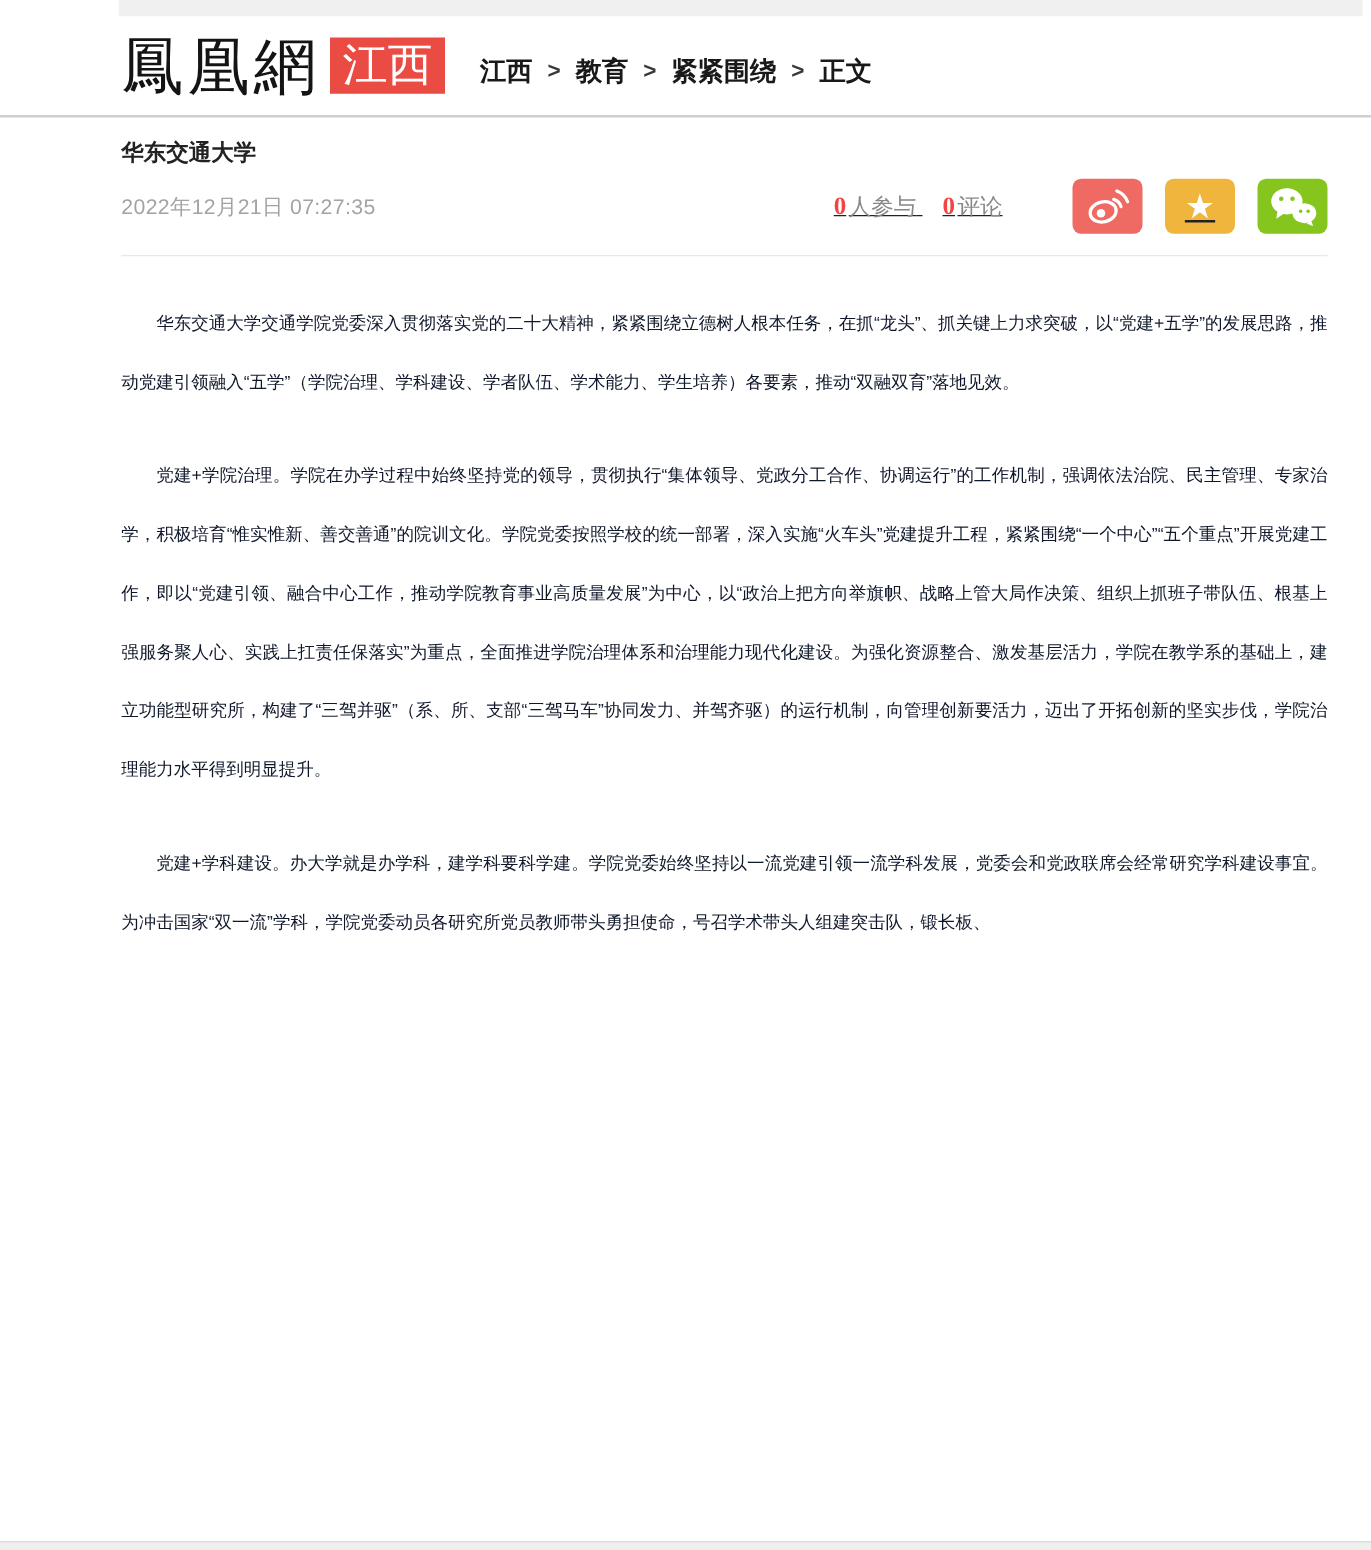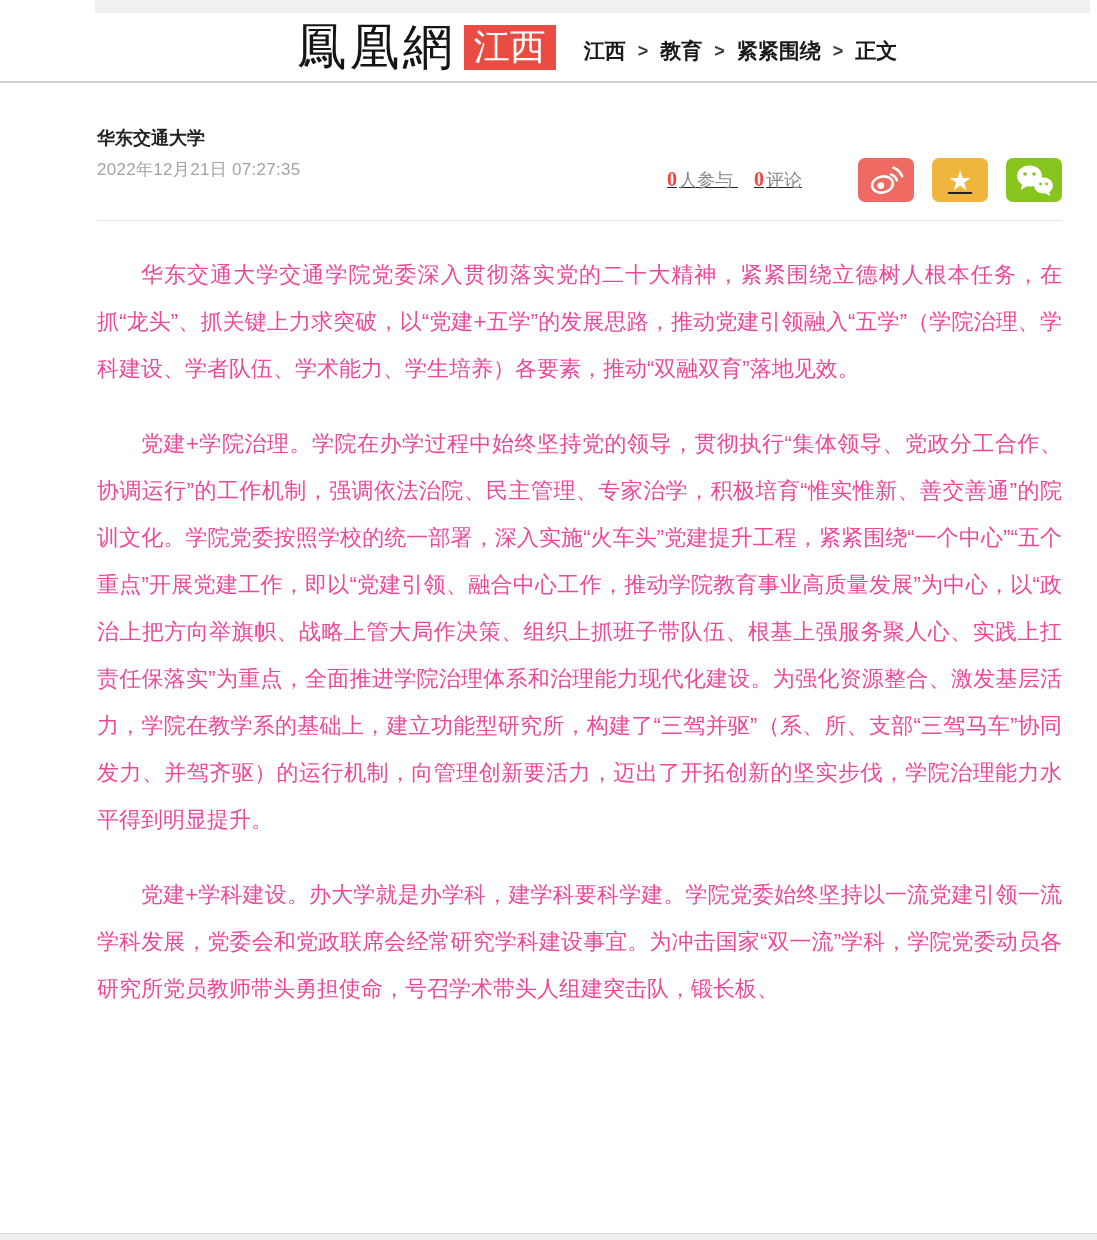--- a/index.html
+++ b/index.html
@@ -8,21 +8,21 @@
     width:1097px; height:1240px; position:relative;
     background:#ffffff; color:#222;
     font-family:"Liberation Sans","DejaVu Sans",sans-serif;
     overflow:hidden;
   }
 
   
   .top-strip { position:absolute; top:0; left:95px; right:7px; height:13px; background:#f0f0f0; }
 
   
-  header { padding:13px 0 0 97px; height:81px; display:flex; align-items:center;justify-content:center; }
+  header { padding:13px 0 0 97px; height:92px; display:flex; align-items:center; }
   .logo {
     font-family:"Liberation Serif","DejaVu Serif",serif;
     font-size:50px; line-height:1; color:#141414; letter-spacing:3px;
     text-decoration:none; cursor:pointer;
   }
   .badge {
     display:inline-block; background:#ea4c43; color:#fff;
     font-family:"Liberation Serif","DejaVu Serif",serif;
     font-size:36px; line-height:45px; height:45px; padding:0 10px;
     margin-left:8px; cursor:pointer;
@@ -32,23 +32,23 @@
   .breadcrumb a { color:#191919; text-decoration:none; cursor:pointer; }
   .breadcrumb .sep { color:#3a3a3a; font-size:18px; font-weight:700; }
   .header-divider { height:2px; background:#cfcfcf; }
 
   
   main { margin:0 35px 0 97px; width:965px; }
   h1.article-title {
     margin:54px 0 0; font-size:34px; line-height:1.25; font-weight:700;
     color:#1a1a1a; letter-spacing:0.5px;
   }
-  .source { margin-top:43px; font-size:18px; font-weight:700; color:#222; }
+  .source { margin-top:16px; font-size:18px; font-weight:700; color:#222; }
 
-  .meta-row { margin-top:8px; display:flex; align-items:flex-start; height:46px; }
+  .meta-row { margin-top:8px; display:flex; align-items:center; height:46px; }
   .date { font-size:17px; color:#a3a3a3; letter-spacing:0.3px; }
   .meta-right { margin-left:auto; display:flex; align-items:center;text-decoration:underline; }
   .counts { font-size:18px; color:#888; margin-right:38px; cursor:pointer; }
   .counts em {
     font-style:normal; font-weight:700; color:#f54343;
     font-family:"Liberation Serif","DejaVu Serif",serif; font-size:20px; margin-right:2px;
   }
   .counts .grp2 { margin-left:16px; }
   .share-btn {
     width:56px; height:44px; border-radius:7px; border:none;
@@ -59,22 +59,22 @@
   .btn-weibo  { background:#ee6a62; }
   .btn-star   { background:#efb53d; }
   .btn-wechat { background:#85c51e; }
   .star-glyph { color:#fff; font-size:27px; line-height:1; font-family:"DejaVu Sans",sans-serif; }
 
   .meta-divider { margin-top:16px; border-top:1px solid #e8e8e8; }
 
   
   article { margin-top:30px; }
   article p {
-    margin:0 0 28px; font-size:22px; line-height:47px;
-    color:#ec4899; text-align:justify; text-indent:2em;
+    margin:0 0 28px; font-size:14px; line-height:47px;
+    color:#0f172a; text-align:justify; text-indent:2em;
   }
   article p strong { font-weight:400; }
 
   .bottom-strip {
     position:absolute; bottom:0; left:0; width:100%; height:7px;
     background:#efefef; border-top:1px solid #d9d9d9;
   }
 </style>
 </head>
 <body>

